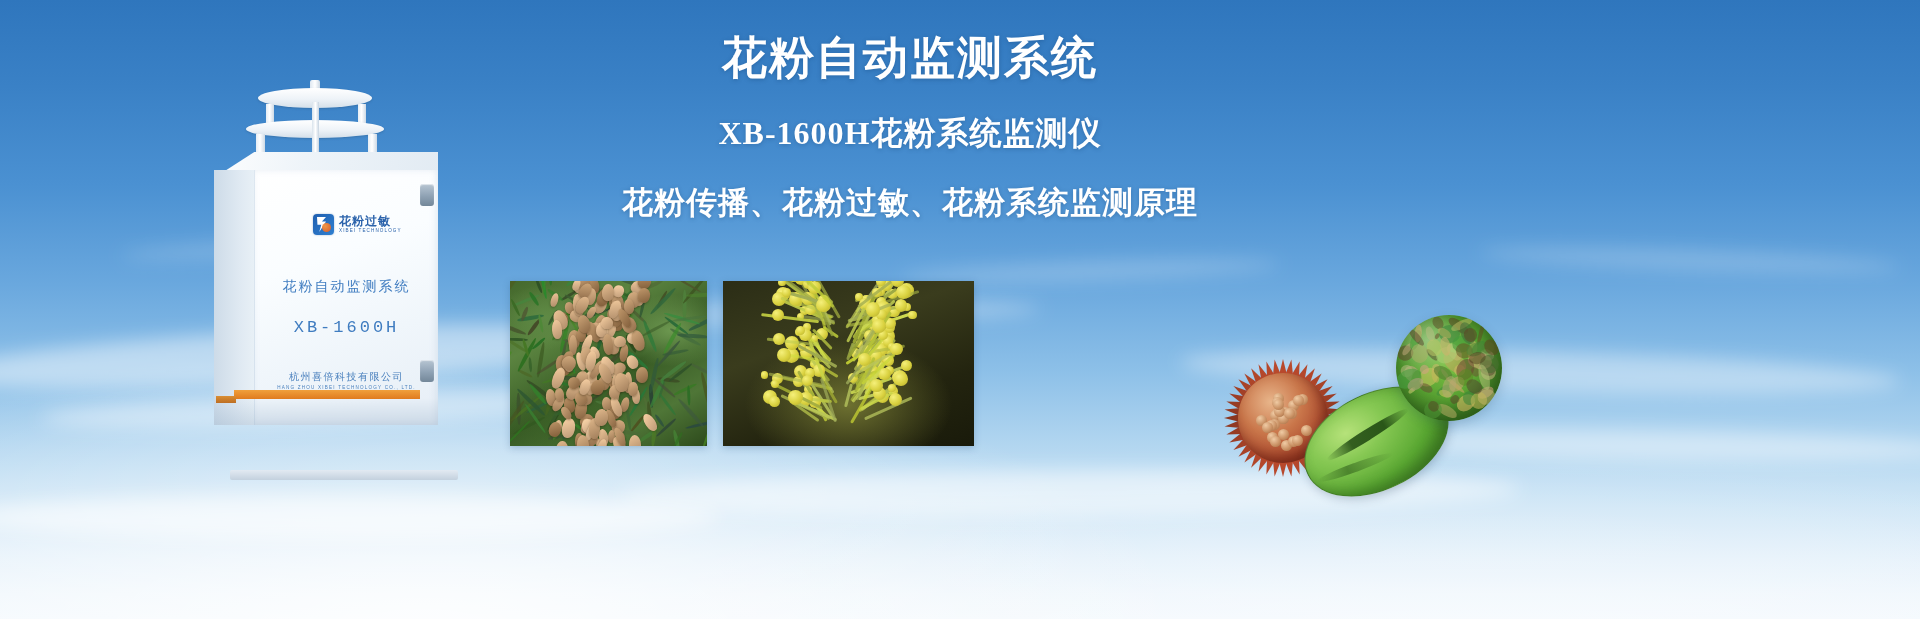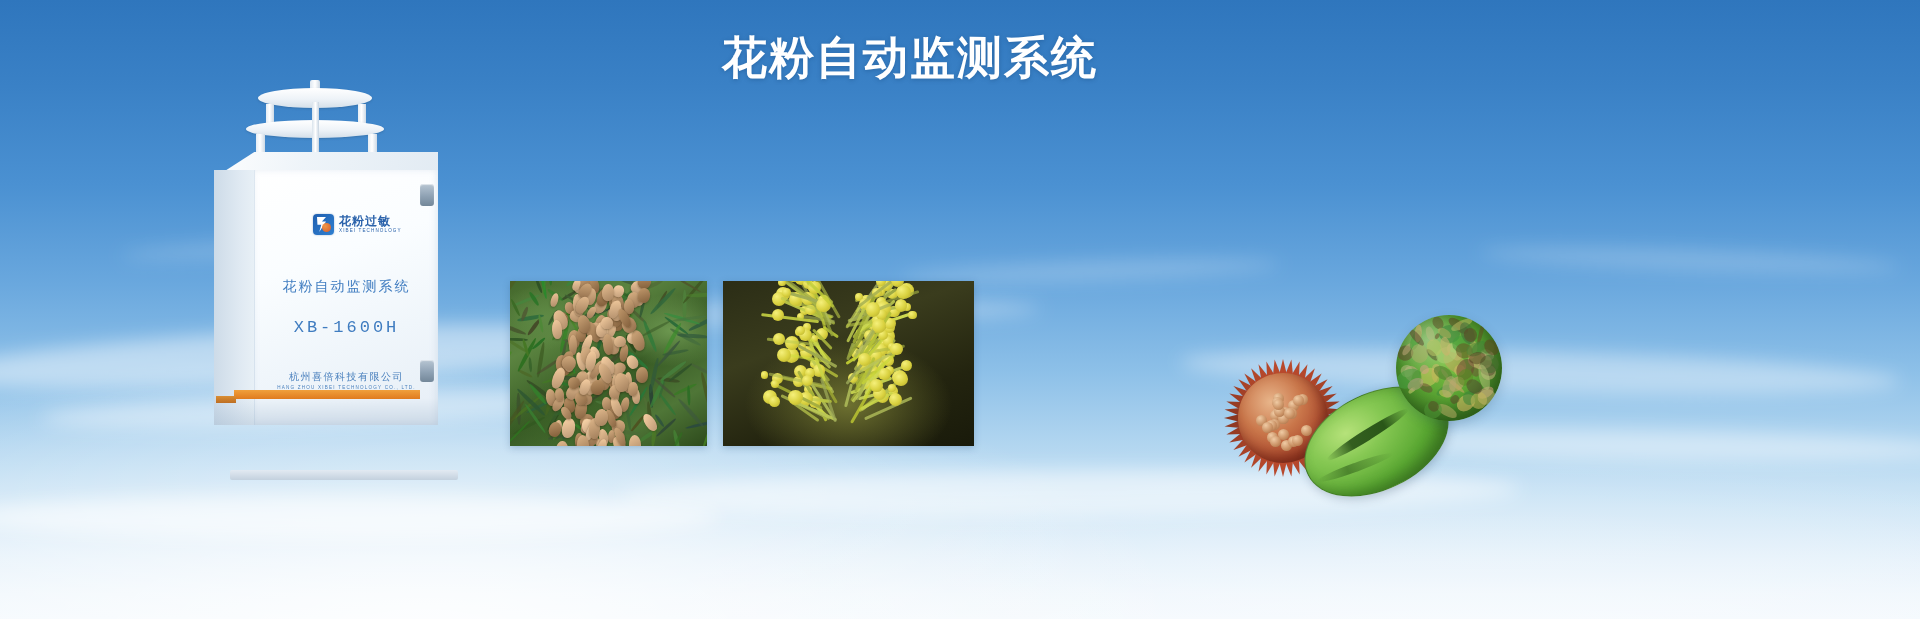--- a/index.html
+++ b/index.html
@@ -287,20 +287,22 @@
   <div class="cloud c4"></div>
   <div class="cloud c5"></div>
   <div class="cloud c6"></div>
   <div class="cloud c7"></div>
   <div class="cloud c8"></div>
   <div class="cloud c9"></div>
   <div class="cloud c10"></div>
 
   <div class="headline">
     <div class="h-title">花粉自动监测系统</div>
+    <div class="h-sub1">XB-1600H花粉系统监测仪</div>
+    <div class="h-sub2">花粉传播、花粉过敏、花粉系统监测原理</div>
   </div>
 
   <div class="machine">
 
     <div class="inlet">
       <div class="post p-c"></div>
       <div class="disc disc-top"></div>
       <div class="post p-l"></div>
       <div class="post p-r"></div>
       <div class="disc disc-mid"></div>

